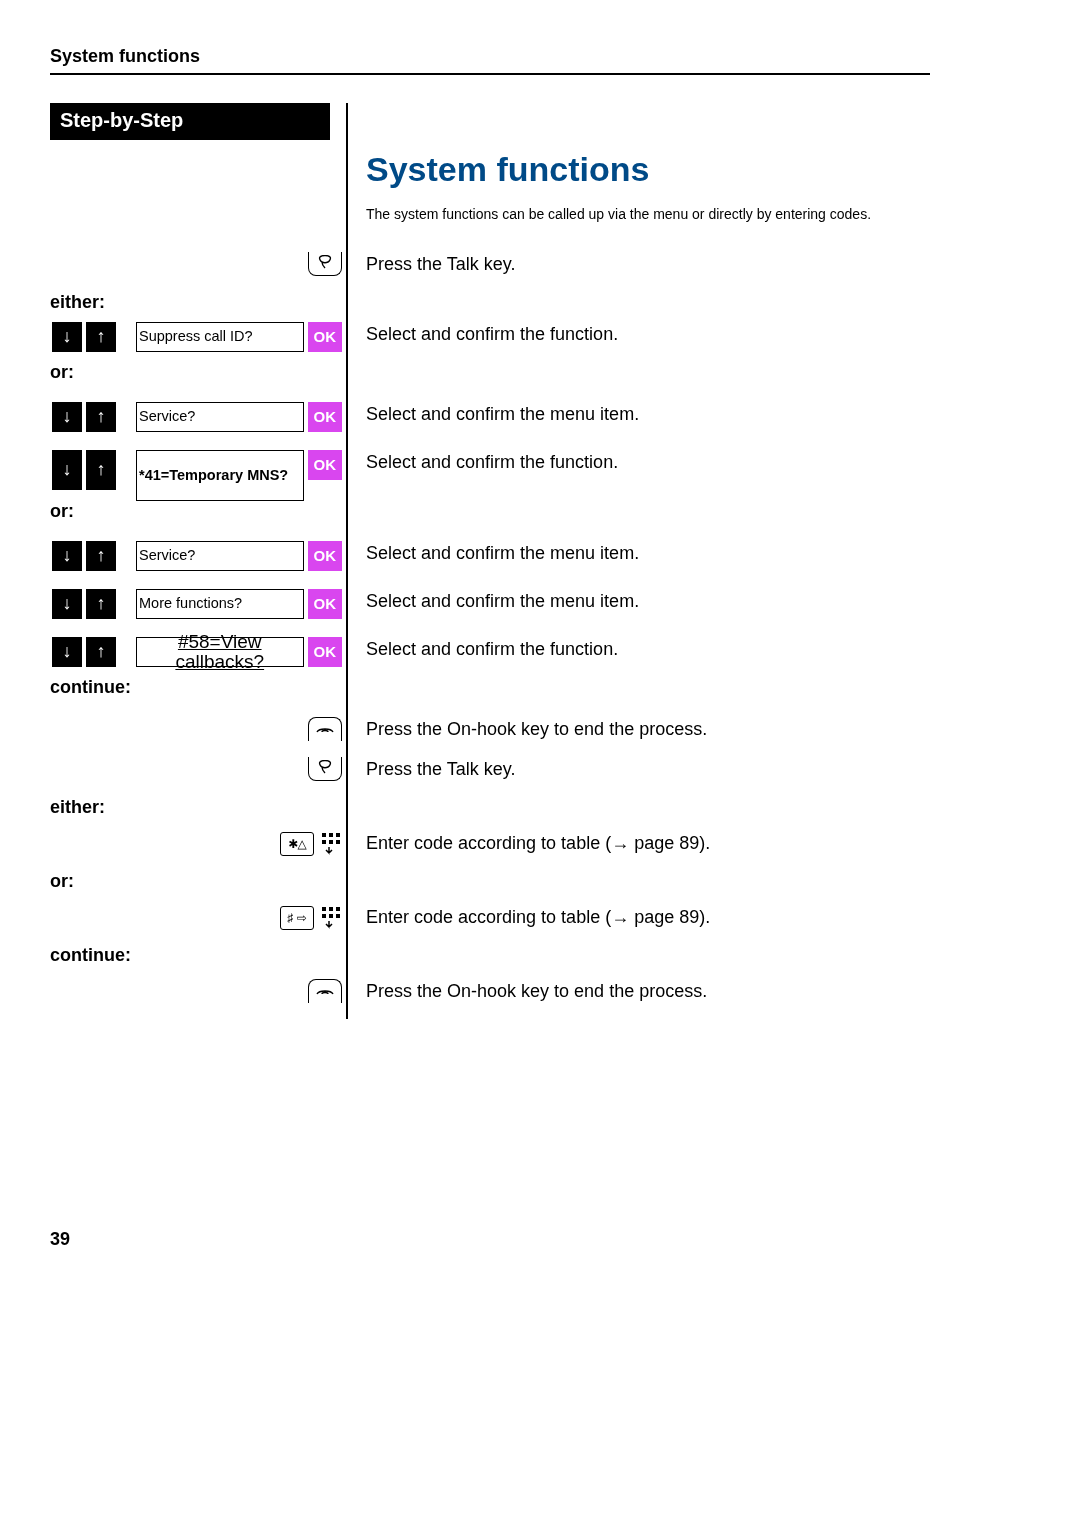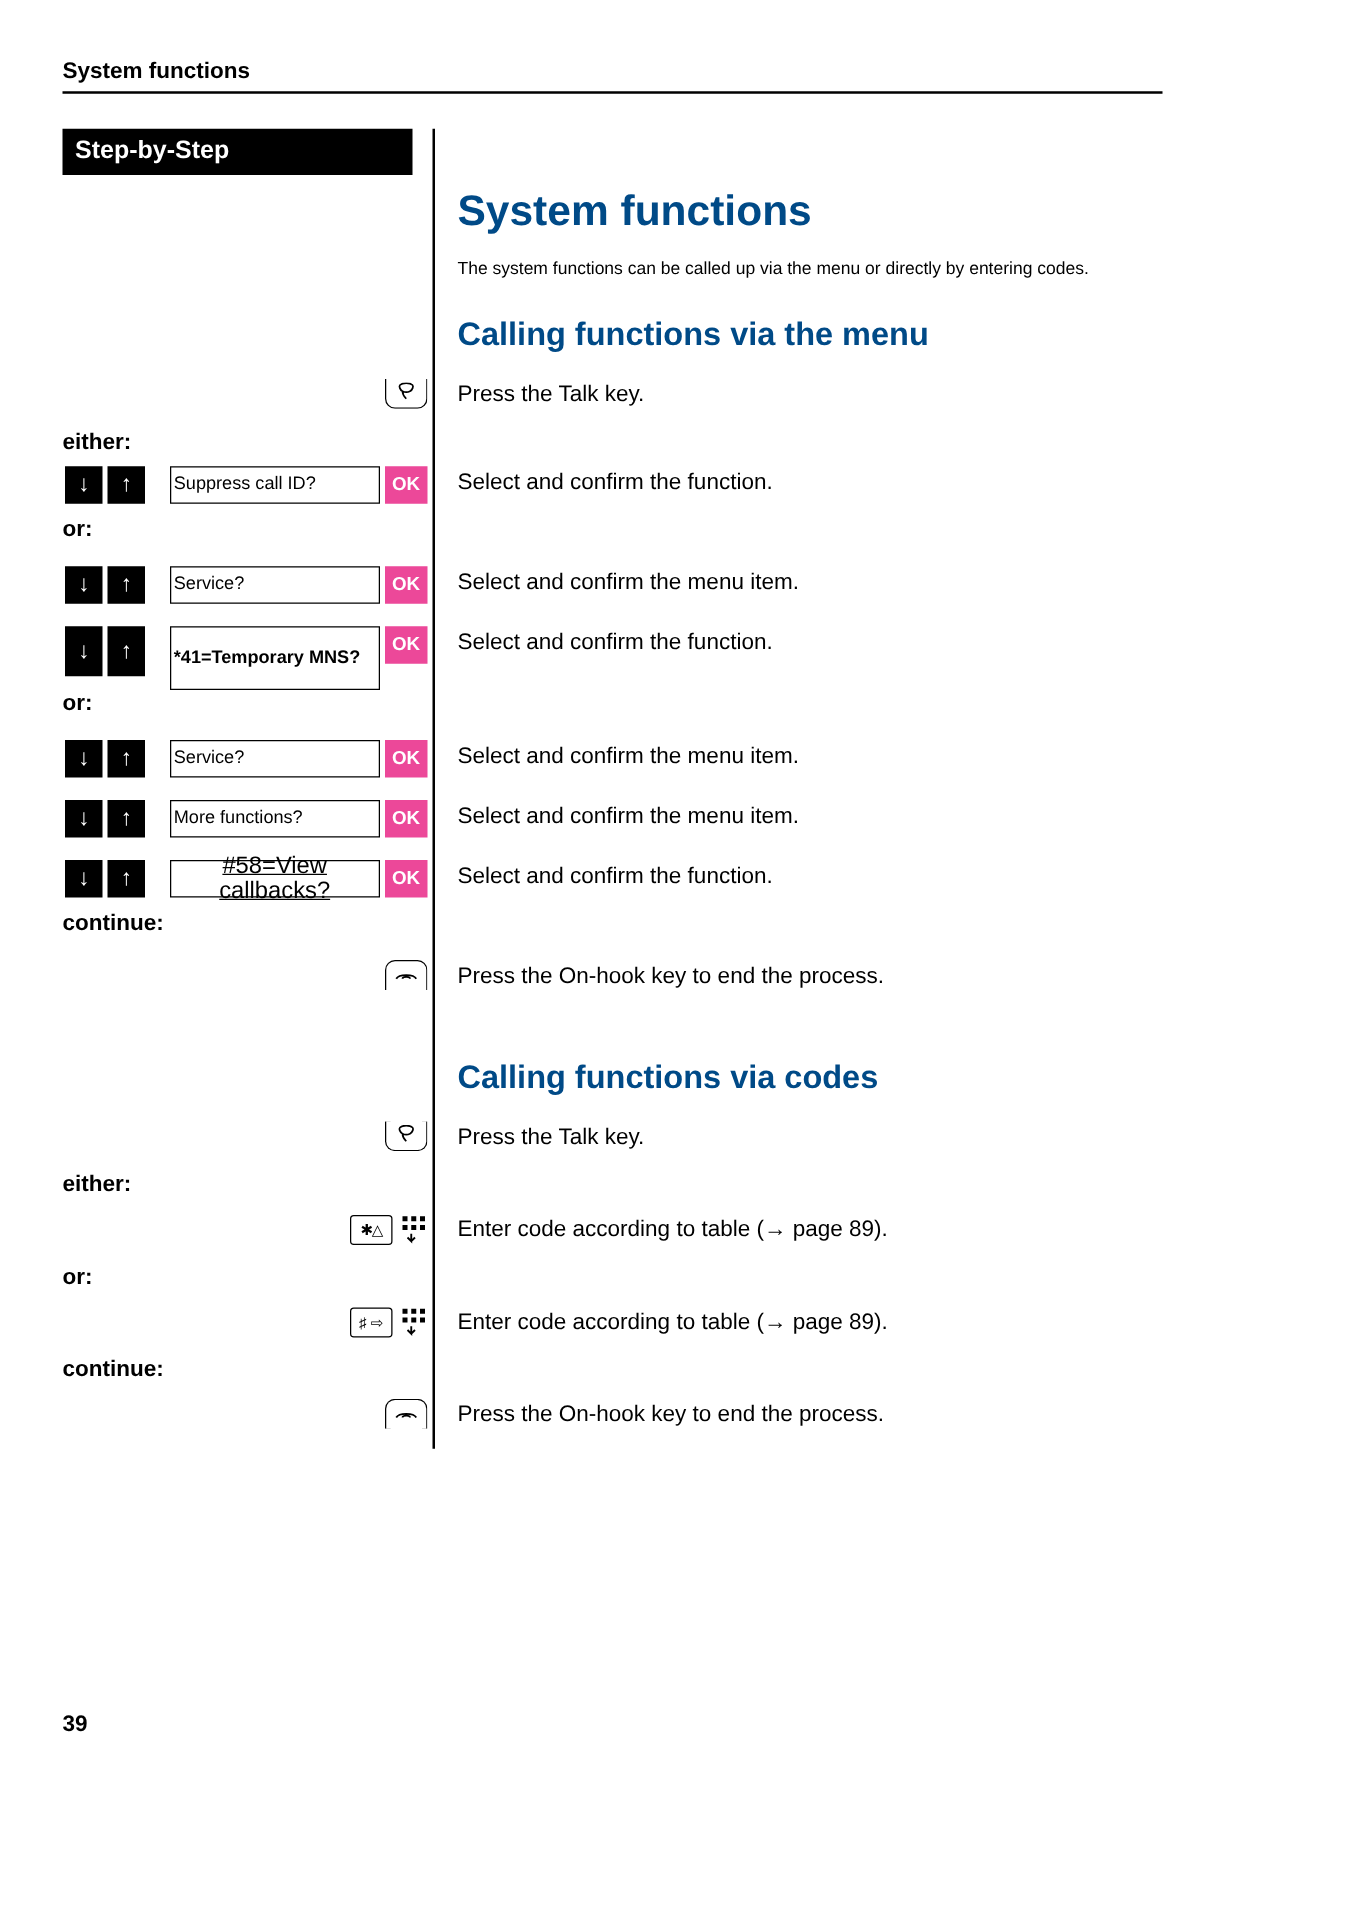--- a/index.html
+++ b/index.html
@@ -123,21 +123,21 @@
     padding: 2px 2px;
     font-size: 14.5px;
     display: flex;
     align-items: center;
     box-sizing: border-box;
     line-height: 1.05;
     text-align: center;
   }
   .disp-box.multi { height: 51px; font-weight: bold; }
   .ok-box {
-    background: #ec4899;
+    background: #d946ef;
     color: #fff;
     font-weight: bold;
     font-size: 15px;
     height: 30px;
     padding: 0 6px;
     margin-left: 4px;
     display: flex;
     align-items: center;
     box-sizing: border-box;
   }
@@ -167,21 +167,20 @@
       <div class="step-header">Step-by-Step</div>
     </div>
     <div class="right-cell"></div>
   </div>
 
   <div class="row" style="min-height:auto;">
     <div class="left-cell"></div>
     <div class="right-cell" style="padding-top:0;">
       <h1 class="title">System functions</h1>
       <p class="intro">The system functions can be called up via the menu or directly by entering codes.</p>
-      <h2 class="subtitle">Calling functions via the menu</h2>
     </div>
   </div>
 
   <div class="row">
     <div class="left-cell">
       <span class="talk-key">
         <svg width="18" height="14" viewBox="0 0 18 14">
             <path d="M4 2 C6 0 12 0 14 2 C15 3 14 6 12 7 C10 8 8 8 6 7 C4 6 3 3 4 2 Z M6 7 C6 10 8 12 9 13" fill="none" stroke="#000" stroke-width="1.4"></path>
           </svg>
       </span>
@@ -297,26 +296,20 @@
     <div class="left-cell">
       <span class="onhook-key">
         <svg width="20" height="12" viewBox="0 0 20 12">
             <path d="M2 8 C4 4 16 4 18 8 M7 8 C7 6 13 6 13 8" fill="none" stroke="#000" stroke-width="1.4"></path>
           </svg>
       </span>
     </div>
     <div class="right-cell">Press the On-hook key to end the process.</div>
   </div>
 
-  <div class="row" style="min-height:auto; margin-top:20px;">
-    <div class="left-cell"></div>
-    <div class="right-cell" style="padding-top:0;">
-      <h2 class="subtitle">Calling functions via codes</h2>
-    </div>
-  </div>
 
   <div class="row">
     <div class="left-cell">
       <span class="talk-key">
         <svg width="18" height="14" viewBox="0 0 18 14">
             <path d="M4 2 C6 0 12 0 14 2 C15 3 14 6 12 7 C10 8 8 8 6 7 C4 6 3 3 4 2 Z M6 7 C6 10 8 12 9 13" fill="none" stroke="#000" stroke-width="1.4"></path>
           </svg>
       </span>
     </div>
     <div class="right-cell">Press the Talk key.</div>

